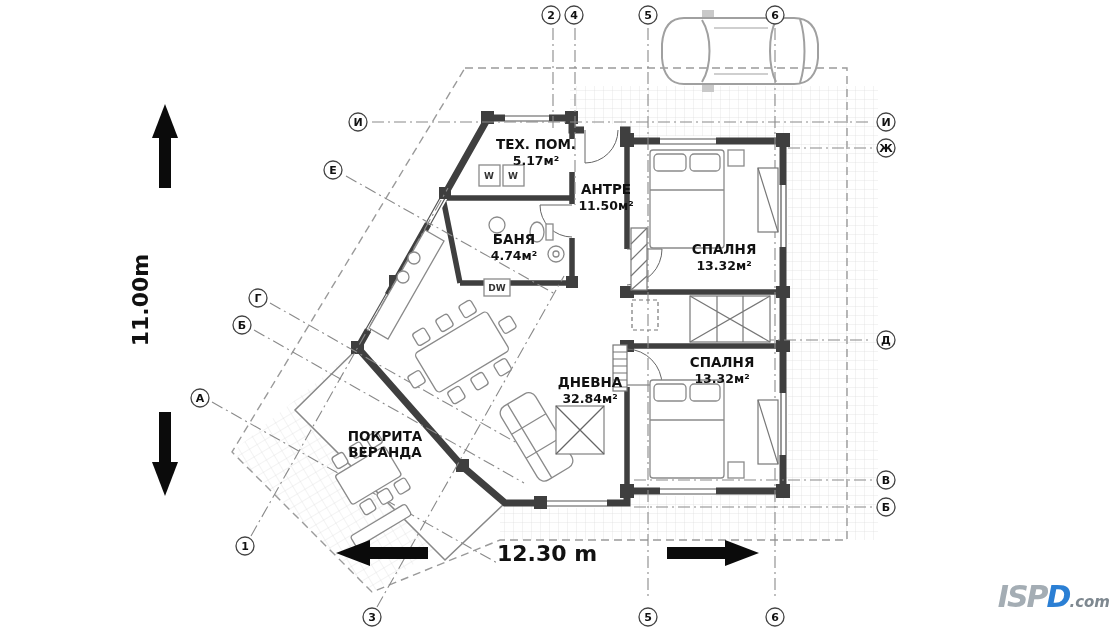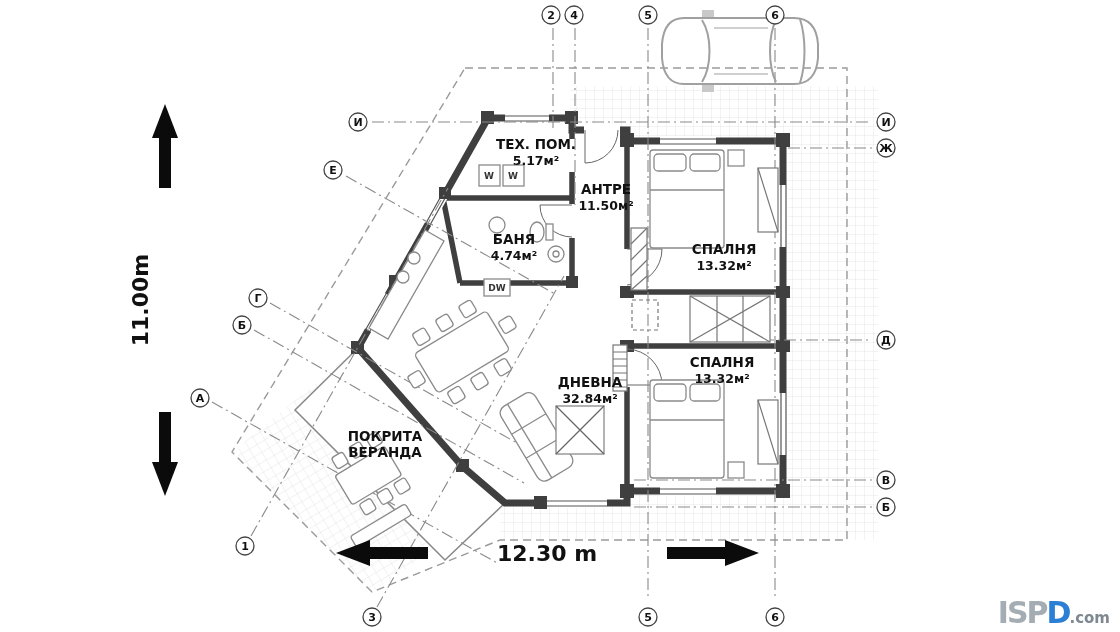--- a/index.html
+++ b/index.html
@@ -5,21 +5,21 @@
   html,body{margin:0;padding:0;background:#ffffff;}
   .stage{position:relative;width:1120px;height:632px;background:#fff;overflow:hidden;
          font-family:"DejaVu Sans",sans-serif;}
   svg{display:block;}
   svg text{font-family:"DejaVu Sans",sans-serif;fill:#111;}
   .room-name{font-size:13.5px;font-weight:bold;}
   .room-area{font-size:12.5px;font-weight:bold;}
   .axis-label{font-size:11px;font-weight:bold;}
   .dim-label{font-size:22px;font-weight:bold;}
   .appl-label{font-size:9px;font-weight:bold;fill:#333;}
-  .logo{position:absolute;right:10px;bottom:4px;font-weight:800;
+  .logo{position:absolute;right:10px;bottom:20px;font-style:italic;font-weight:800;
         font-size:30px;color:#a4adb4;letter-spacing:-2px;line-height:1;}
   .logo .accent{color:#2b7fd4;}
   .logo .suffix{font-size:15px;color:#7e8890;letter-spacing:0;}
 </style>
 </head>
 <body>
 
 <div class="stage">
 <svg viewBox="0 0 1120 632" width="1120" height="632">
   <defs>

